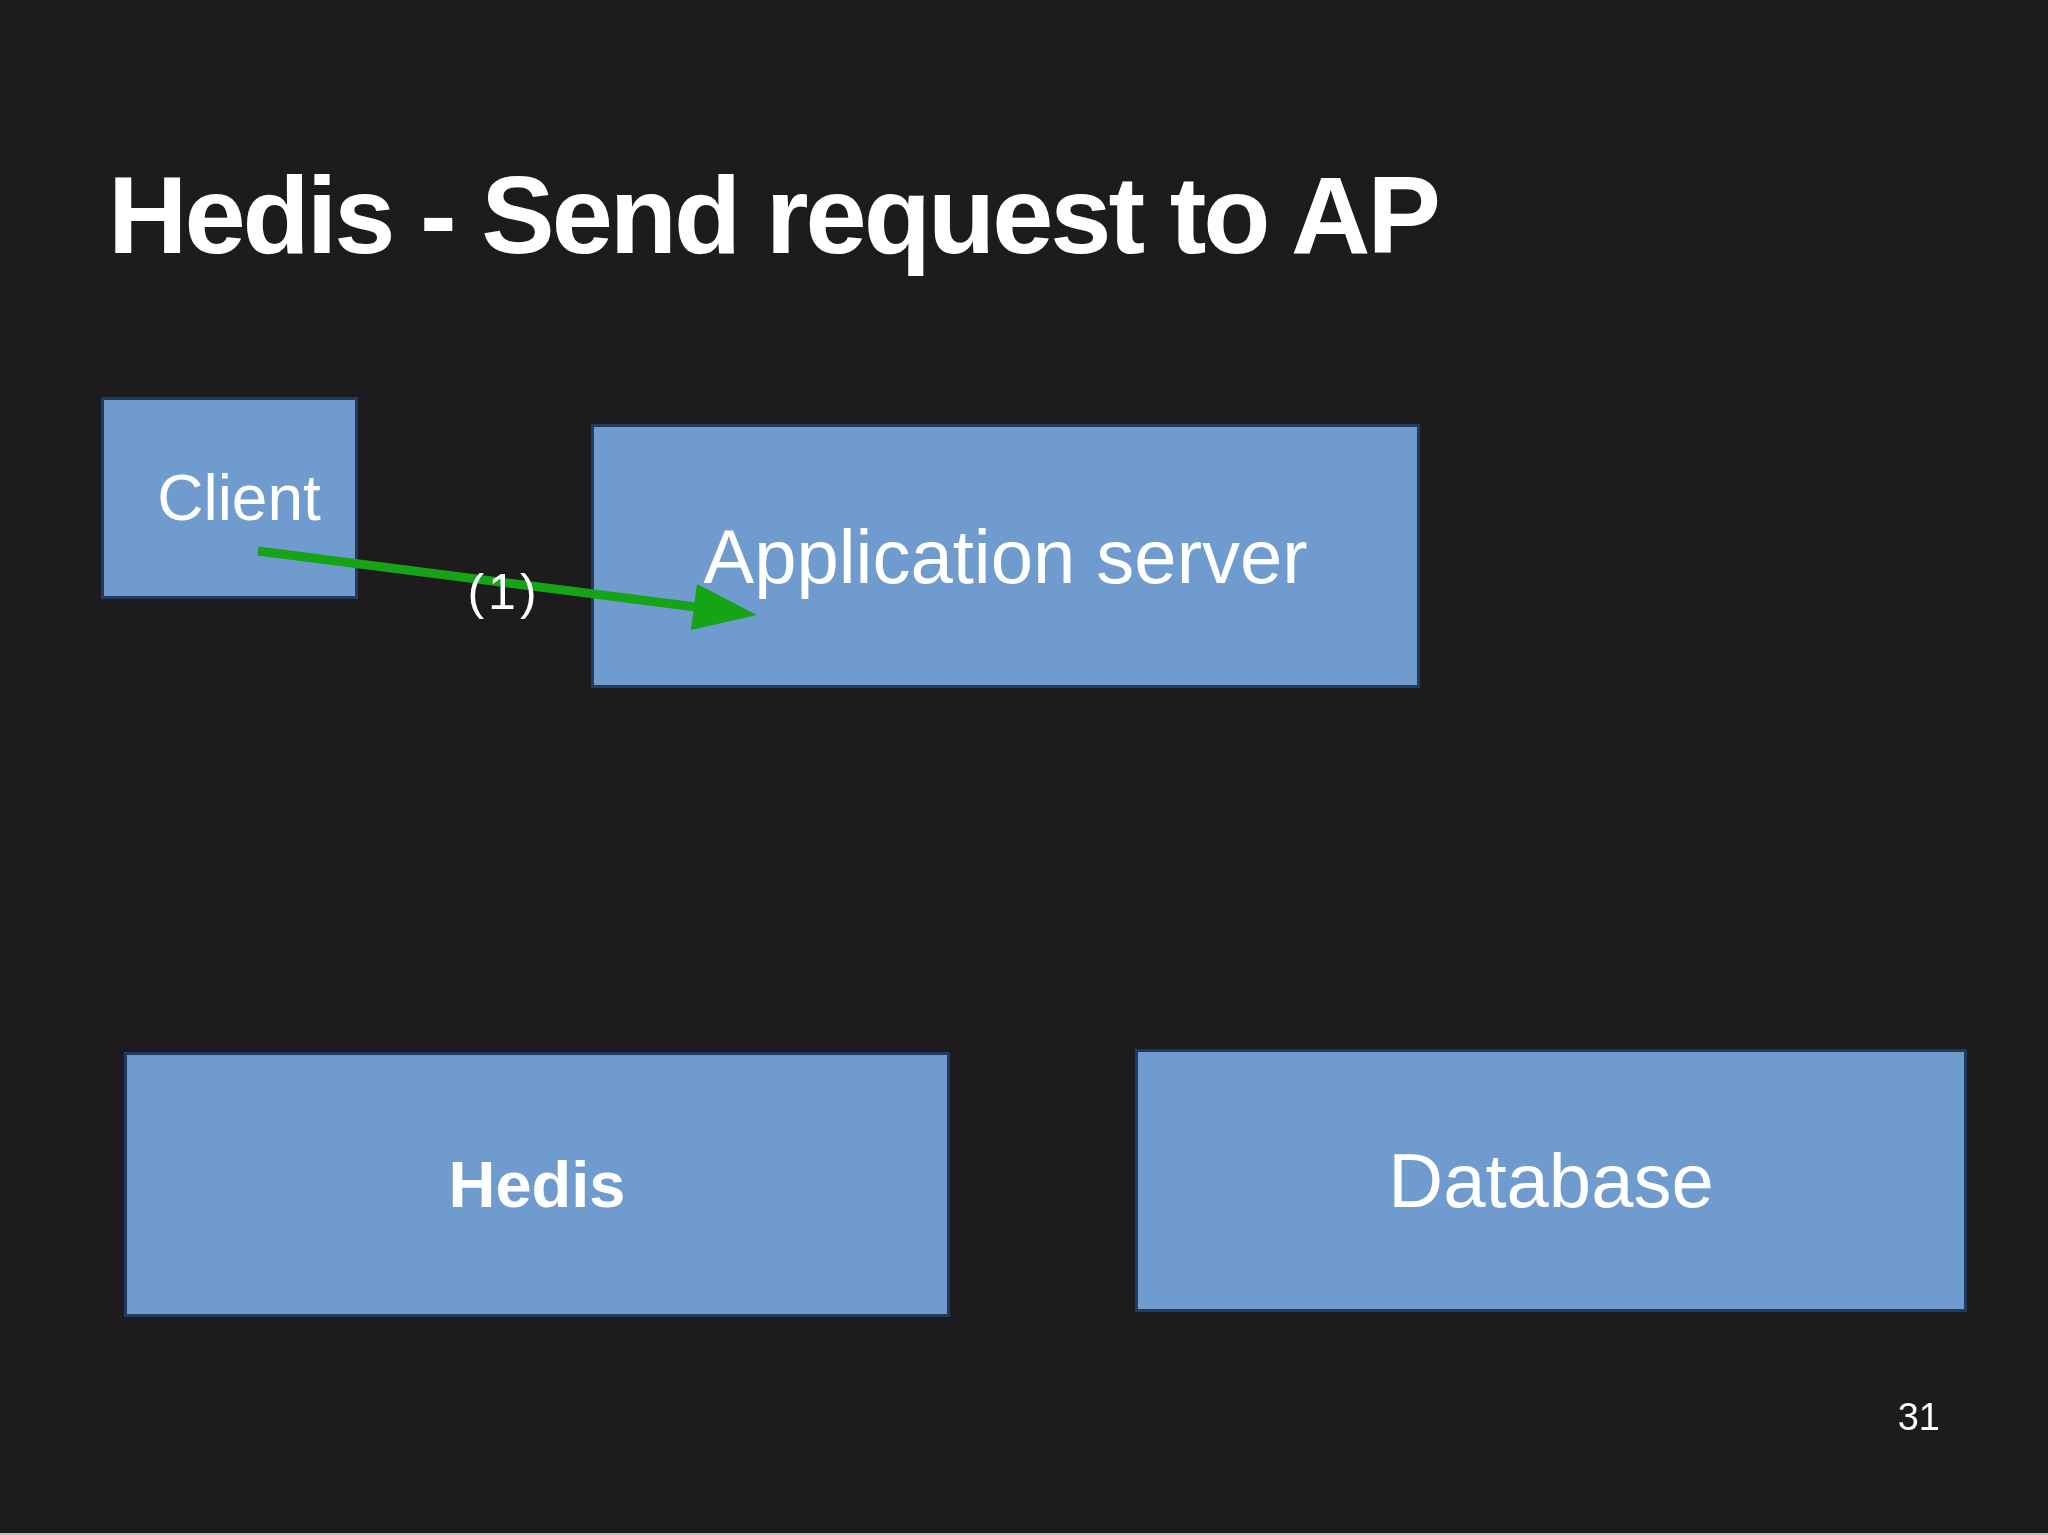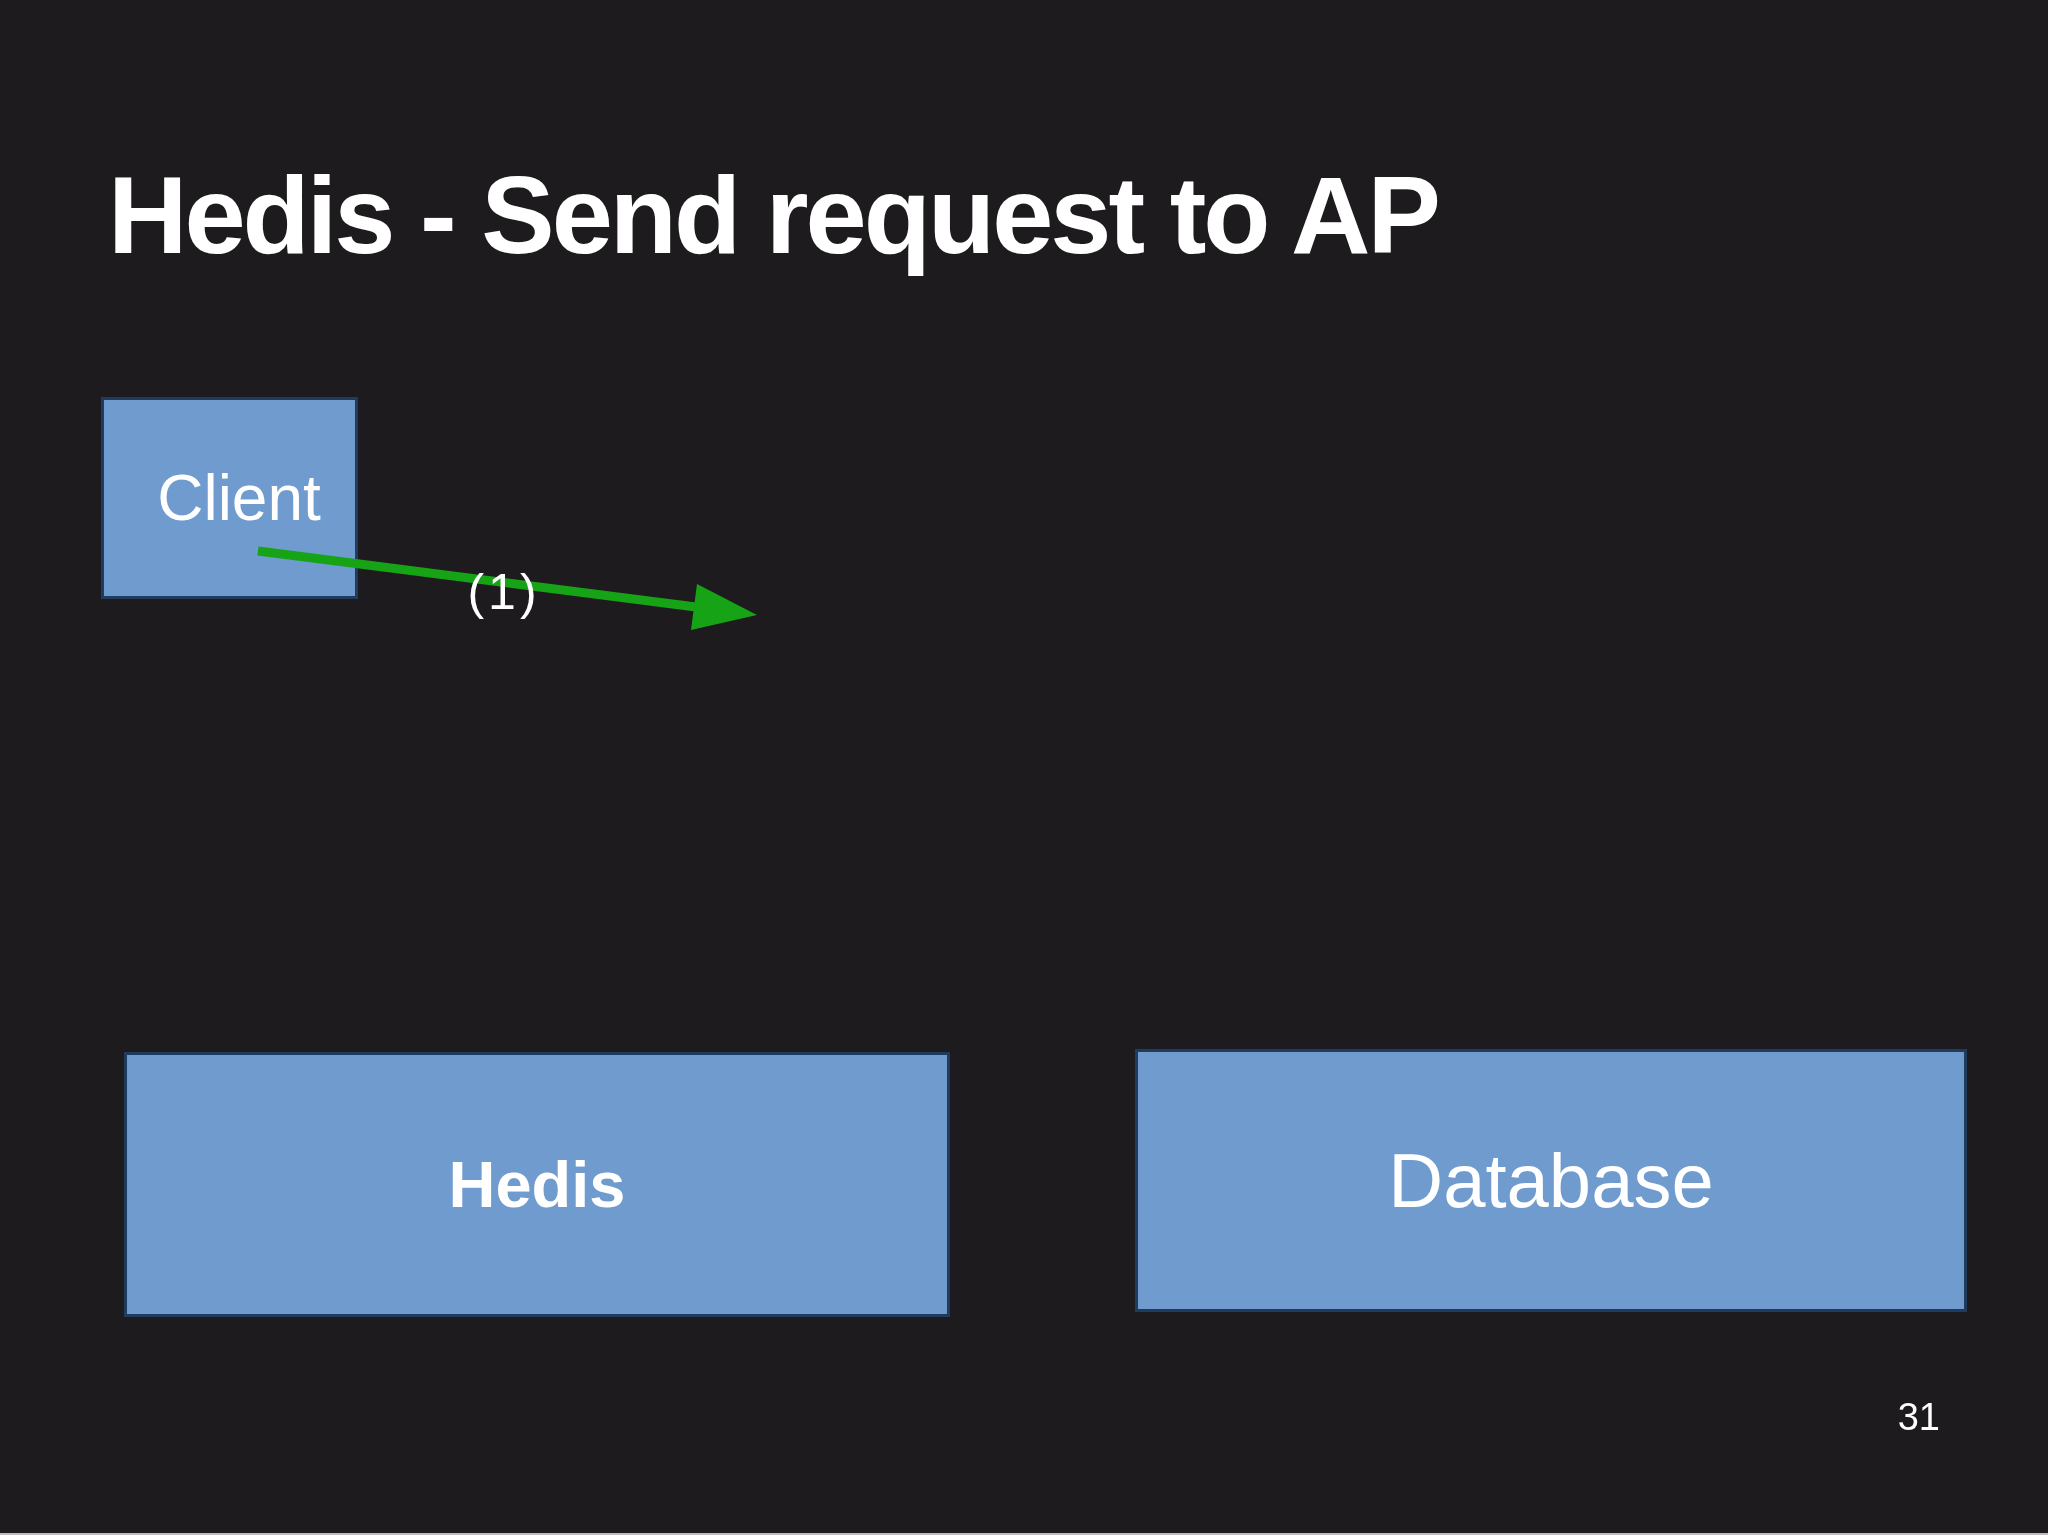--- a/index.html
+++ b/index.html
@@ -59,20 +59,23 @@
 <body>
 
 <div class="slide">
 
   <h1 class="slide-title">Hedis - Send request to AP</h1>
 
   <div class="box box-client">
     <span>Client</span>
   </div>
 
+  <div class="box box-app">
+    <span>Application server</span>
+  </div>
 
   <svg class="arrow-layer" viewBox="0 0 2048 1535" xmlns="http://www.w3.org/2000/svg">
     <line x1="258" y1="551" x2="696" y2="607" stroke-width="9" stroke="#16a316"></line>
     <polygon points="757,615 691,630 697,584" fill="#16a316"></polygon>
   </svg>
 
   <div class="arrow-label">(1)</div>
 
   <div class="box box-hedis">
     <span>Hedis</span>

